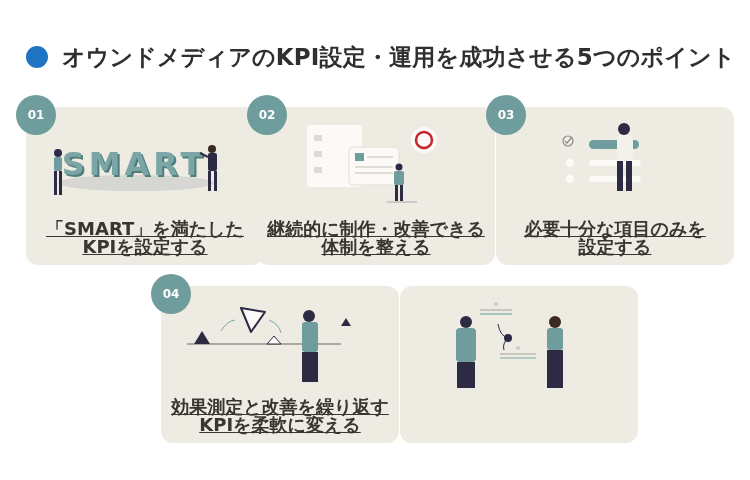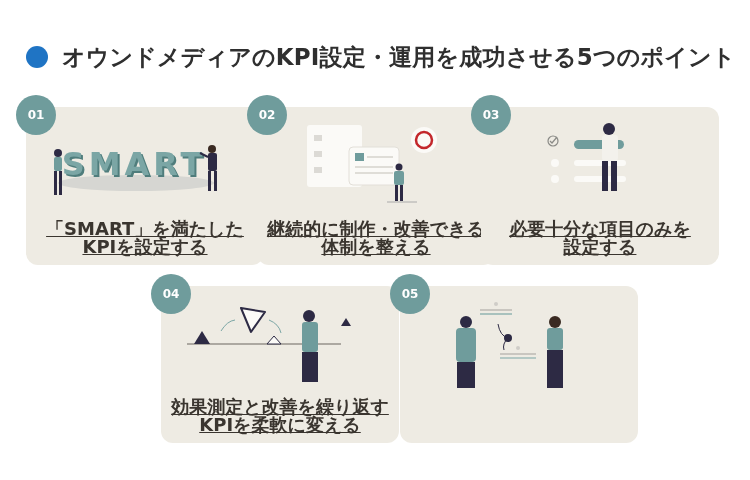--- a/index.html
+++ b/index.html
@@ -63,21 +63,21 @@
     <circle cx="142" cy="60" r="3.5" fill="#2d2a44"></circle>
     <rect x="137" y="64" width="10" height="14" rx="2" fill="#6f9c9c"></rect>
     <rect x="138" y="78" width="3" height="16" fill="#2d2a44"></rect>
     <rect x="143" y="78" width="3" height="16" fill="#2d2a44"></rect>
     <line x1="130" y1="95" x2="160" y2="95" stroke="#aaa" stroke-width="1"></line>
   </svg>
   <div class="caption" style="top:112px;">継続的に制作・改善できる</div>
   <div class="caption" style="top:130px;">体制を整える</div>
 </div>
 
-<div class="card" style="left:481px;top:107px;height:158px;">
+<div class="card" style="left:496px;top:107px;height:158px;">
   <div class="badge">03</div>
   <svg class="illus" viewBox="0 0 220 110">
     <circle cx="72" cy="34" r="5" fill="none" stroke="#8a8a86" stroke-width="1.2"></circle>
     <path d="M69 34 l2 2 l5 -6" fill="none" stroke="#8a8a86" stroke-width="1.2"></path>
     <rect x="93" y="33" width="50" height="9" rx="4.5" fill="#6f9c9c"></rect>
     <circle cx="74" cy="56" r="4" fill="#fbfaf7"></circle>
     <rect x="93" y="53" width="52" height="6" rx="3" fill="#fbfaf7"></rect>
     <circle cx="74" cy="72" r="4" fill="#fbfaf7"></circle>
     <rect x="93" y="69" width="52" height="6" rx="3" fill="#fbfaf7"></rect>
     <circle cx="128" cy="22" r="6" fill="#2d2a44"></circle>
@@ -101,21 +101,20 @@
     <circle cx="148" cy="30" r="6" fill="#2d2a44"></circle>
     <rect x="141" y="36" width="16" height="30" rx="3" fill="#6f9c9c"></rect>
     <rect x="141" y="66" width="16" height="30" fill="#2d2a44"></rect>
     <path d="M180 40 L185 32 L190 40 Z" fill="#2d2a44"></path>
   </svg>
   <div class="caption" style="top:111px;">効果測定と改善を繰り返す</div>
   <div class="caption" style="top:129px;">KPIを柔軟に変える</div>
 </div>
 
 <div class="card" style="left:400px;top:286px;height:157px;">
-  <div class="badge">05</div>
   <svg class="illus" viewBox="0 0 220 110">
     <circle cx="66" cy="36" r="6" fill="#2d2a44"></circle>
     <rect x="56" y="42" width="20" height="34" rx="4" fill="#6f9c9c"></rect>
     <rect x="57" y="76" width="18" height="26" fill="#2d2a44"></rect>
     <line x1="80" y1="24" x2="112" y2="24" stroke="#bcbab4" stroke-width="1.5"></line>
     <line x1="80" y1="28" x2="112" y2="28" stroke="#7ba6a5" stroke-width="1.2"></line>
     <circle cx="96" cy="18" r="2" fill="#cfcdc8"></circle>
     <circle cx="108" cy="52" r="4" fill="#2d2a44"></circle>
     <path d="M98 38 Q100 50 108 52 Q102 58 104 64" fill="none" stroke="#2d2a44" stroke-width="1"></path>
     <line x1="100" y1="68" x2="136" y2="68" stroke="#bcbab4" stroke-width="1.5"></line>

